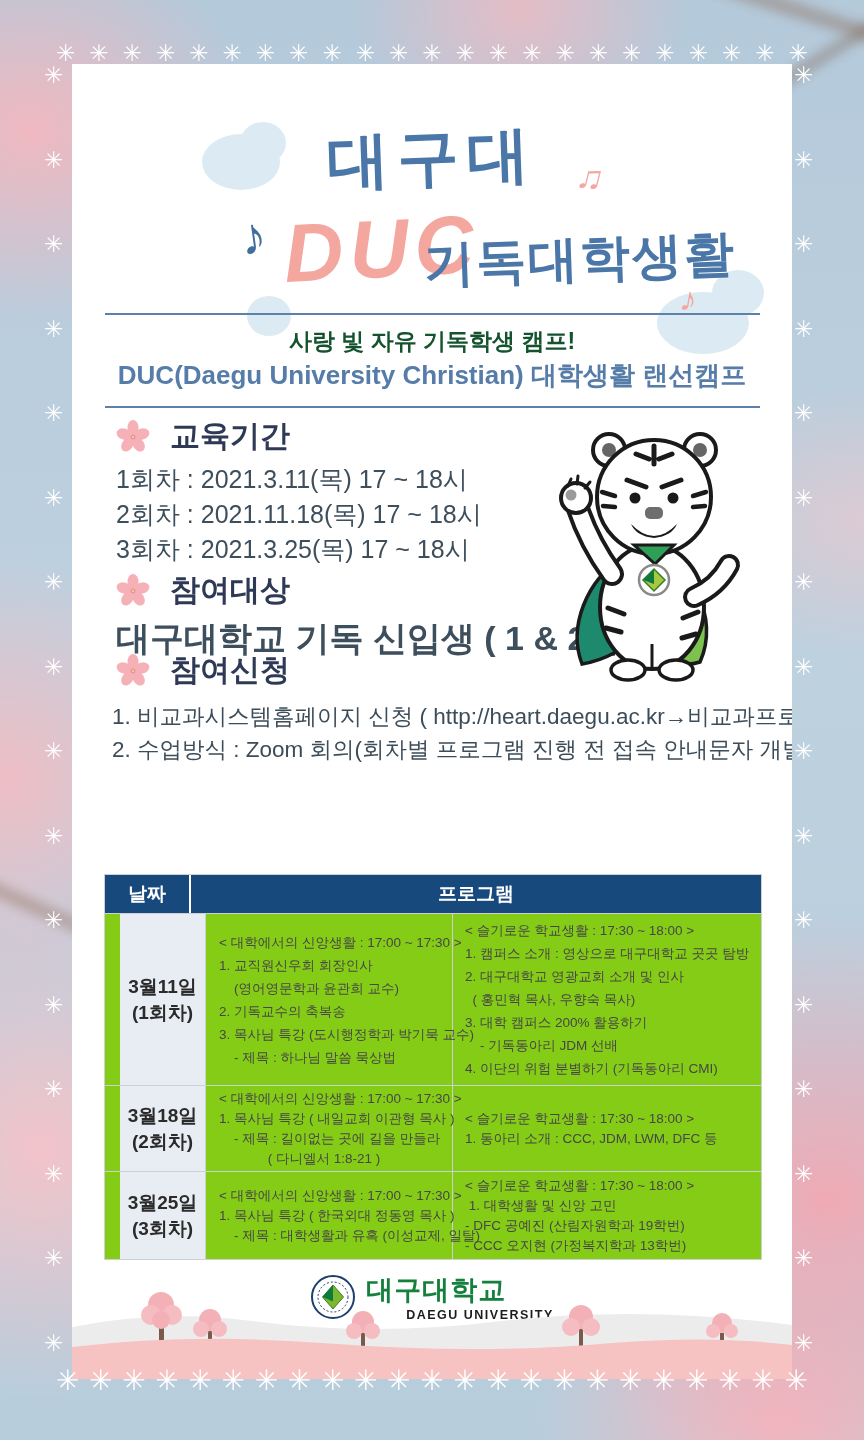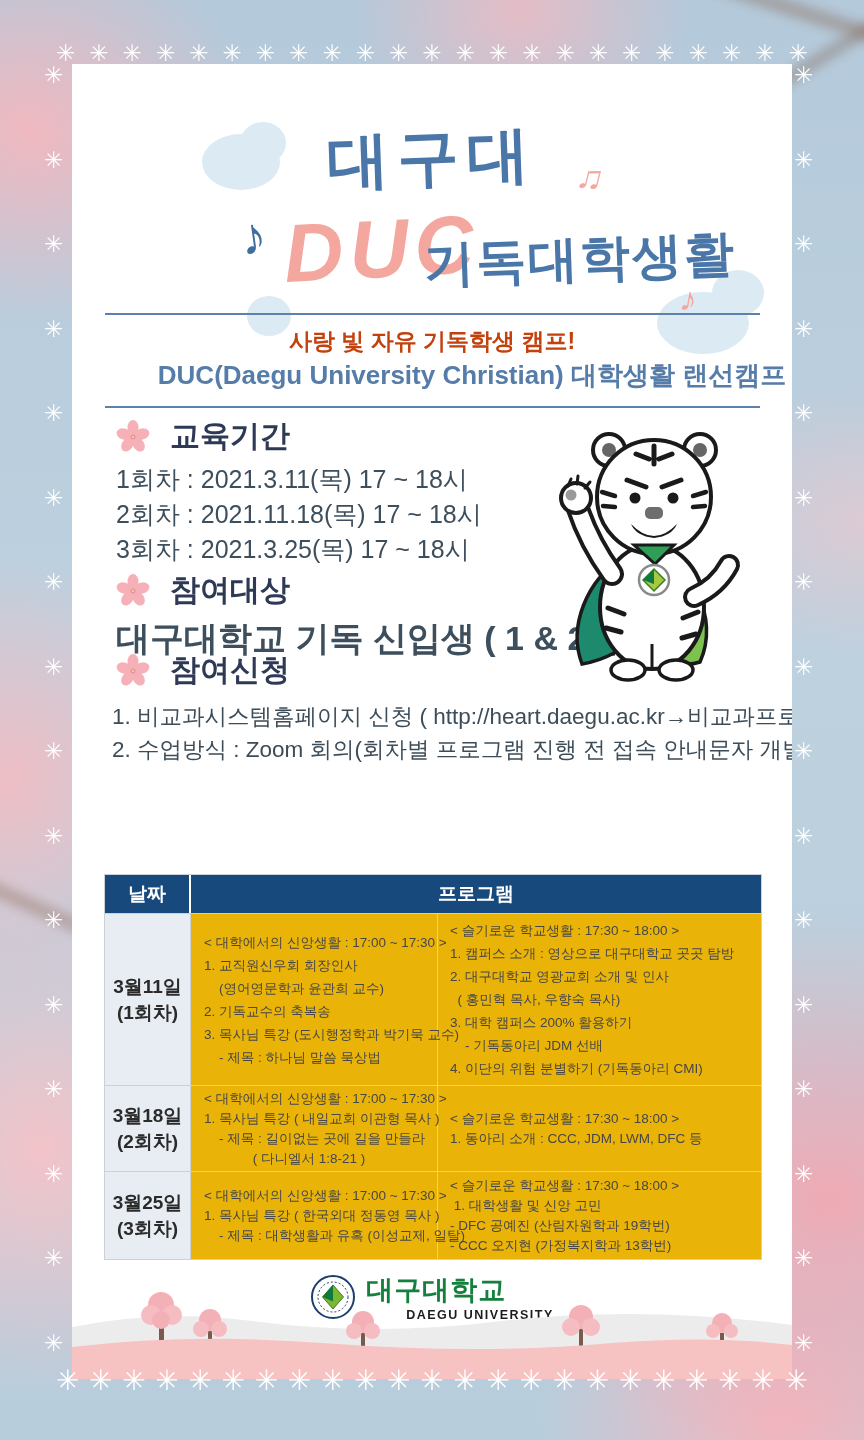--- a/index.html
+++ b/index.html
@@ -43,48 +43,48 @@
   .note-b { position:absolute; left:168px; top:142px; font-size:52px; color:#3f6e9e; transform:rotate(-8deg); }
   .title-duc { position:absolute; left:212px; top:138px; font-size:82px; font-weight:bold; font-style:italic;
                color:#f3a79f; letter-spacing:6px; transform:rotate(-3deg); }
   .title-line2 { position:absolute; left:352px; top:162px; font-size:50px; font-weight:bold;
                  color:#4a77a8; letter-spacing:2px; transform:rotate(-2deg); }
   .note-c { position:absolute; left:608px; top:216px; font-size:34px; color:#f3a79f; transform:rotate(10deg); }
 
   .divider { position:absolute; left:33px; width:655px; height:2px; background:#5c81ac; }
   .div1 { top:249px; } .div2 { top:342px; }
   .subtitle1 { position:absolute; left:0; top:262px; width:100%; text-align:center;
-               font-size:23px; font-weight:bold; color:#c2410c; }
+               font-size:23px; font-weight:bold; color:#14532d; }
   .subtitle2 { position:absolute; left:0; top:294px; width:100%; text-align:center;
-               font-size:26px; font-weight:bold; color:#567ca9;margin-left:40px; }
+               font-size:26px; font-weight:bold; color:#567ca9; }
 
   
   .sec-head { position:absolute; display:flex; align-items:center; gap:20px; }
   .sec-head .h-text { font-size:30px; font-weight:bold; color:#2e3a55; }
   .sec-body { position:absolute; white-space:pre; color:#3d4e5c; }
   .sh1 { left:44px; top:352px; }  .sb1 { left:44px; top:398px; font-size:25px; line-height:35px; }
   .sh2 { left:44px; top:506px; }  .sb2 { left:44px; top:552px; font-size:34px;font-weight:bold; }
   .sh3 { left:44px; top:586px; }  .sb3 { left:40px; top:636px; font-size:22.5px; line-height:33px; color:#3c4c58; }
 
   
   .tiger { position:absolute; left:452px; top:348px; }
 
   
   .pill { position:absolute; left:242px; top:756px; width:380px; height:44px; border-radius:22px;
           background:#7e9fc5; color:#fff; font-size:26px; font-weight:bold; letter-spacing:4px;
           display:flex; align-items:center; justify-content:center; }
-  .table { position:absolute; left:32px; top:810px; width:658px; border:1px solid #ccd1d8; background:#eab308; }
+  .table { position:absolute; left:32px; top:810px; width:658px; border:1px solid #ccd1d8; background:#84cc16; }
   .t-head { display:flex; background:#17497d; color:#fff; height:38px; font-size:19px; font-weight:bold; }
   .t-head .th { display:flex; align-items:center; justify-content:center; }
   .th-date { width:86px; border-right:2px solid #fff; }
   .th-prog { flex:1; }
   .t-row { display:flex; border-top:1px solid #ccd1d8; }
   .cell-date { width:86px; background:#e8edf3; display:flex; align-items:center; justify-content:center;
                text-align:center; font-size:19px; font-weight:600; color:#2b2b2b;
-               white-space:pre; line-height:26px; border-right:1px solid #ccd1d8; }
+               white-space:pre; line-height:26px; border-right:1px solid #ccd1d8;margin-left:15px; }
   .cell { white-space:pre; color:#474747; display:flex; align-items:center; }
   .cell-left  { width:247px; padding-left:13px; border-right:1px solid #ccd1d8; }
   .cell-right { flex:1; padding-left:12px; }
   .row1 { height:172px; } .row1 .cell { font-size:13.5px; line-height:23px; }
   .row2 { height:86px; }  .row2 .cell { font-size:13.5px; line-height:20px; }
   .row3 { height:88px; }  .row3 .cell { font-size:13.5px; line-height:20px; }
 
   
   .logo { position:absolute; left:0; top:1208px; width:100%; display:flex;
           justify-content:center; align-items:center; gap:10px; }

